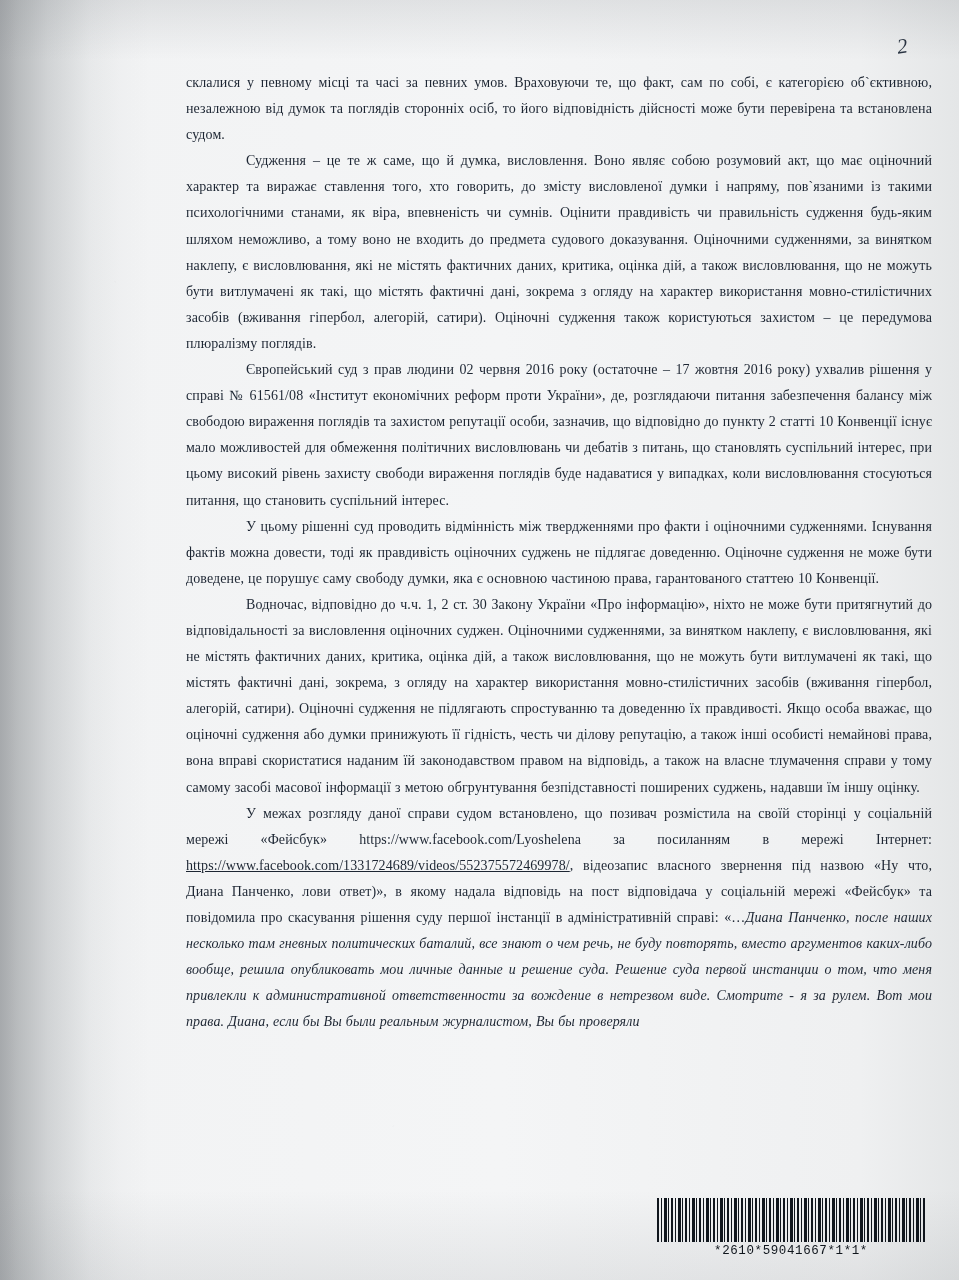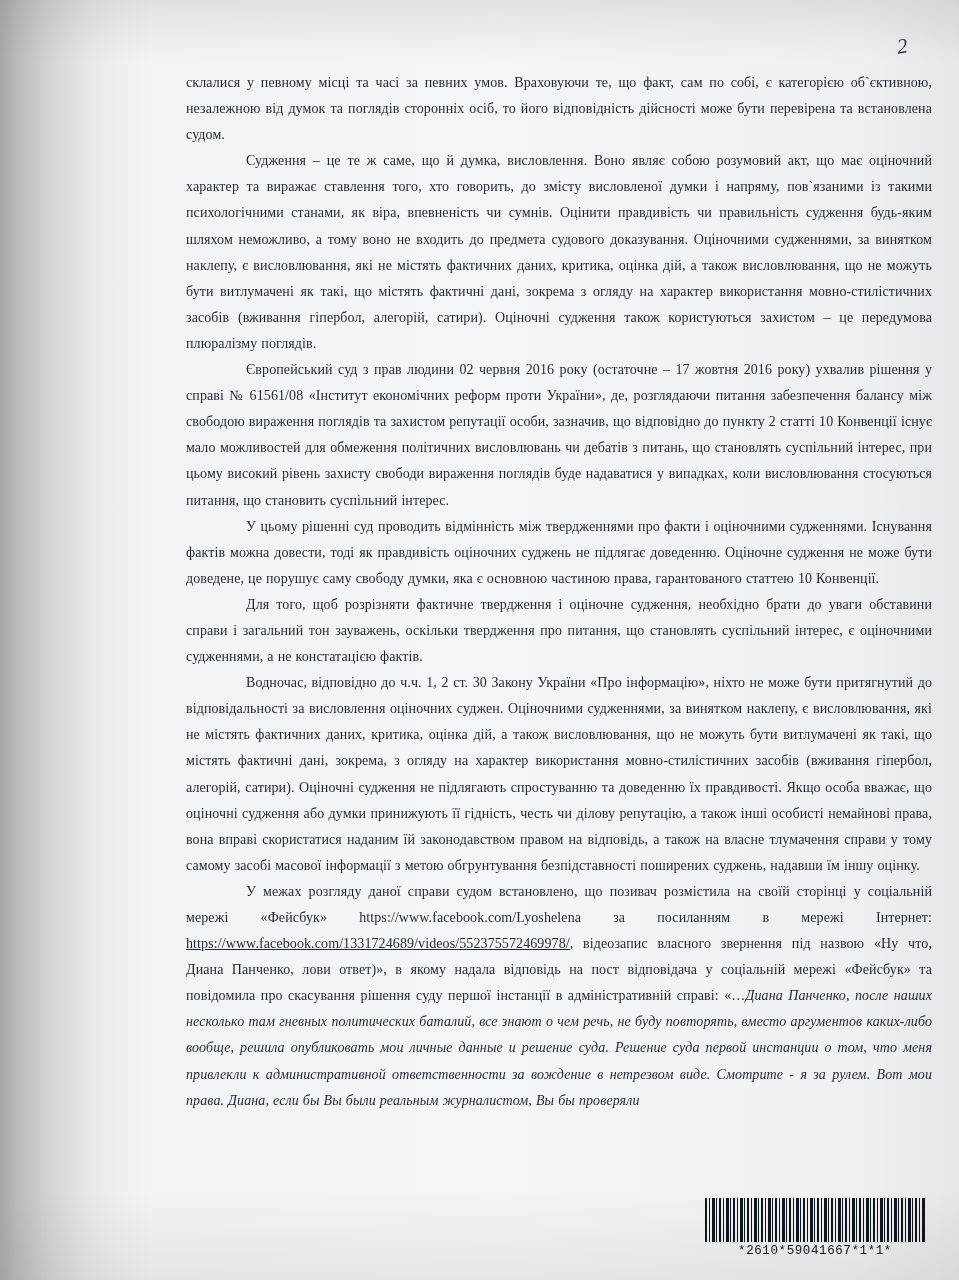--- a/index.html
+++ b/index.html
@@ -90,21 +90,21 @@
     font-family: "Liberation Serif", serif;
     font-style: italic;
     transform: rotate(-8deg);
   }
 
   
   .barcode-wrap {
     position: absolute;
     right: 34px;
     bottom: 22px;
-    width: 220px;
+    width: 268px;
     text-align: center;
   }
   .barcode {
     height: 44px;
     width: 100%;
     background-repeat: repeat-x;
     background-size: 14px 44px;
     background-image:
       linear-gradient(to right,
         #10161d 0px, #10161d 2px,
@@ -151,21 +151,20 @@
   <div class="content">
 
     <p class="para noindent">склалися у певному місці та часі за певних умов. Враховуючи те, що факт, сам по собі, є категорією об`єктивною, незалежною від думок та поглядів сторонніх осіб, то його відповідність дійсності може бути перевірена та встановлена судом.</p>
 
     <p class="para">Судження – це те ж саме, що й думка, висловлення. Воно являє собою розумовий акт, що має оціночний характер та виражає ставлення того, хто говорить, до змісту висловленої думки і напряму, пов`язаними із такими психологічними станами, як віра, впевненість чи сумнів. Оцінити правдивість чи правильність судження будь-яким шляхом неможливо, а тому воно не входить до предмета судового доказування. Оціночними судженнями, за винятком наклепу, є висловлювання, які не містять фактичних даних, критика, оцінка дій, а також висловлювання, що не можуть бути витлумачені як такі, що містять фактичні дані, зокрема з огляду на характер використання мовно-стилістичних засобів (вживання гіпербол, алегорій, сатири). Оціночні судження також користуються захистом – це передумова плюралізму поглядів.</p>
 
     <p class="para">Європейський суд з прав людини 02 червня 2016 року (остаточне – 17 жовтня 2016 року) ухвалив рішення у справі № 61561/08 «Інститут економічних реформ проти України», де, розглядаючи питання забезпечення балансу між свободою вираження поглядів та захистом репутації особи, зазначив, що відповідно до пункту 2 статті 10 Конвенції існує мало можливостей для обмеження політичних висловлювань чи дебатів з питань, що становлять суспільний інтерес, при цьому високий рівень захисту свободи вираження поглядів буде надаватися у випадках, коли висловлювання стосуються питання, що становить суспільний інтерес.</p>
 
     <p class="para">У цьому рішенні суд проводить відмінність між твердженнями про факти і оціночними судженнями. Існування фактів можна довести, тоді як правдивість оціночних суджень не підлягає доведенню. Оціночне судження не може бути доведене, це порушує саму свободу думки, яка є основною частиною права, гарантованого статтею 10 Конвенції.</p>
 
-    <p class="para">Для того, щоб розрізняти фактичне твердження і оціночне судження, необхідно брати до уваги обставини справи і загальний тон зауважень, оскільки твердження про питання, що становлять суспільний інтерес, є оціночними судженнями, а не констатацією фактів.</p>
 
     <p class="para">Водночас, відповідно до ч.ч. 1, 2 ст. 30 Закону України «Про інформацію», ніхто не може бути притягнутий до відповідальності за висловлення оціночних суджен. Оціночними судженнями, за винятком наклепу, є висловлювання, які не містять фактичних даних, критика, оцінка дій, а також висловлювання, що не можуть бути витлумачені як такі, що містять фактичні дані, зокрема, з огляду на характер використання мовно-стилістичних засобів (вживання гіпербол, алегорій, сатири). Оціночні судження не підлягають спростуванню та доведенню їх правдивості. Якщо особа вважає, що оціночні судження або думки принижують її гідність, честь чи ділову репутацію, а також інші особисті немайнові права, вона вправі скористатися наданим їй законодавством правом на відповідь, а також на власне тлумачення справи у тому самому засобі масової інформації з метою обгрунтування безпідставності поширених суджень, надавши їм іншу оцінку.</p>
 
     <p class="para"><span>У межах розгляду даної справи судом встановлено, що позивач розмістила на своїй сторінці у соціальній мережі «Фейсбук» https://www.facebook.com/Lyoshelena за посиланням в мережі Інтернет: </span><a class="link" href="#">https://www.facebook.com/1331724689/videos/552375572469978/</a><span>, відеозапис власного звернення під назвою «Ну что, Диана Панченко, лови ответ)», в якому надала відповідь на пост відповідача у соціальній мережі «Фейсбук» та повідомила про скасування рішення суду першої інстанції в адміністративній справі: «…</span><span class="quote-run">Диана Панченко, после наших несколько там гневных политических баталий, все знают о чем речь, не буду повторять, вместо аргументов каких-либо вообще, решила опубликовать мои личные данные и решение суда. Решение суда первой инстанции о том, что меня привлекли к административной ответственности за вождение в нетрезвом виде. Смотрите - я за рулем. Вот мои права. Диана, если бы Вы были реальным журналистом, Вы бы проверяли</span></p>
 
   </div>
 
   <div class="barcode-wrap">
     <div class="barcode"></div>
     <div class="barcode-text">*2610*59041667*1*1*</div>

